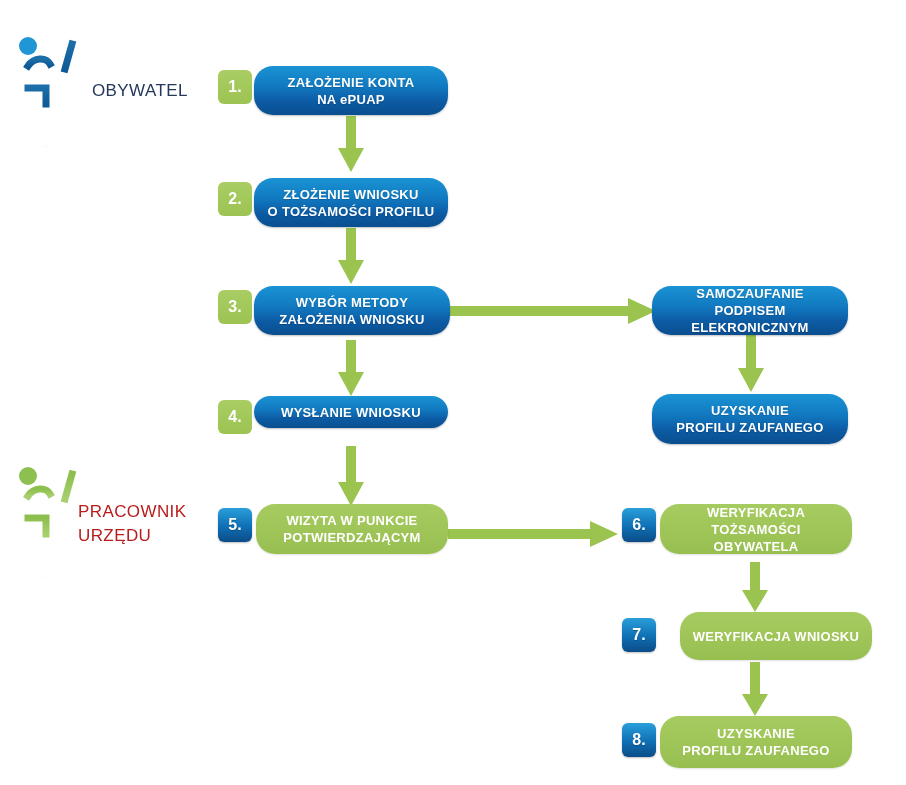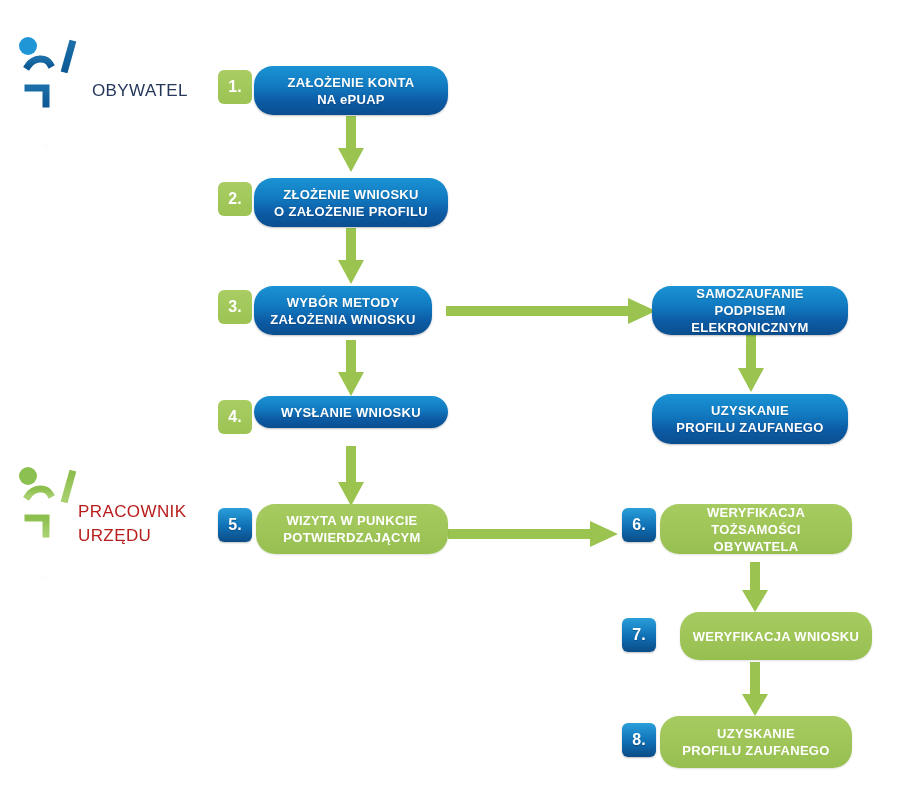--- a/index.html
+++ b/index.html
@@ -266,26 +266,26 @@
     <span>
       <span>ZAŁOŻENIE KONTA</span><br>
       <span>NA ePUAP</span>
     </span>
   </div>
 
   <div class="badge green" style="left:218px; top:182px;">2.</div>
   <div class="node blue" style="left:254px; top:178px; width:194px; height:49px;">
     <span>
       <span>ZŁOŻENIE WNIOSKU</span><br>
-      <span>O ZAŁOŻENIE PROFILU</span>
+      <span>O TOŻSAMOŚCI PROFILU</span>
     </span>
   </div>
 
   <div class="badge green" style="left:218px; top:290px;">3.</div>
-  <div class="node blue" style="left:254px; top:286px; width:178px; height:49px;">
+  <div class="node blue" style="left:254px; top:286px; width:196px; height:49px;">
     <span>
       <span>WYBÓR METODY</span><br>
       <span>ZAŁOŻENIA WNIOSKU</span>
     </span>
   </div>
 
   <div class="badge green" style="left:218px; top:400px;">4.</div>
   <div class="node blue" style="left:254px; top:396px; width:194px; height:32px;">
     <span>WYSŁANIE WNIOSKU</span>
   </div>

